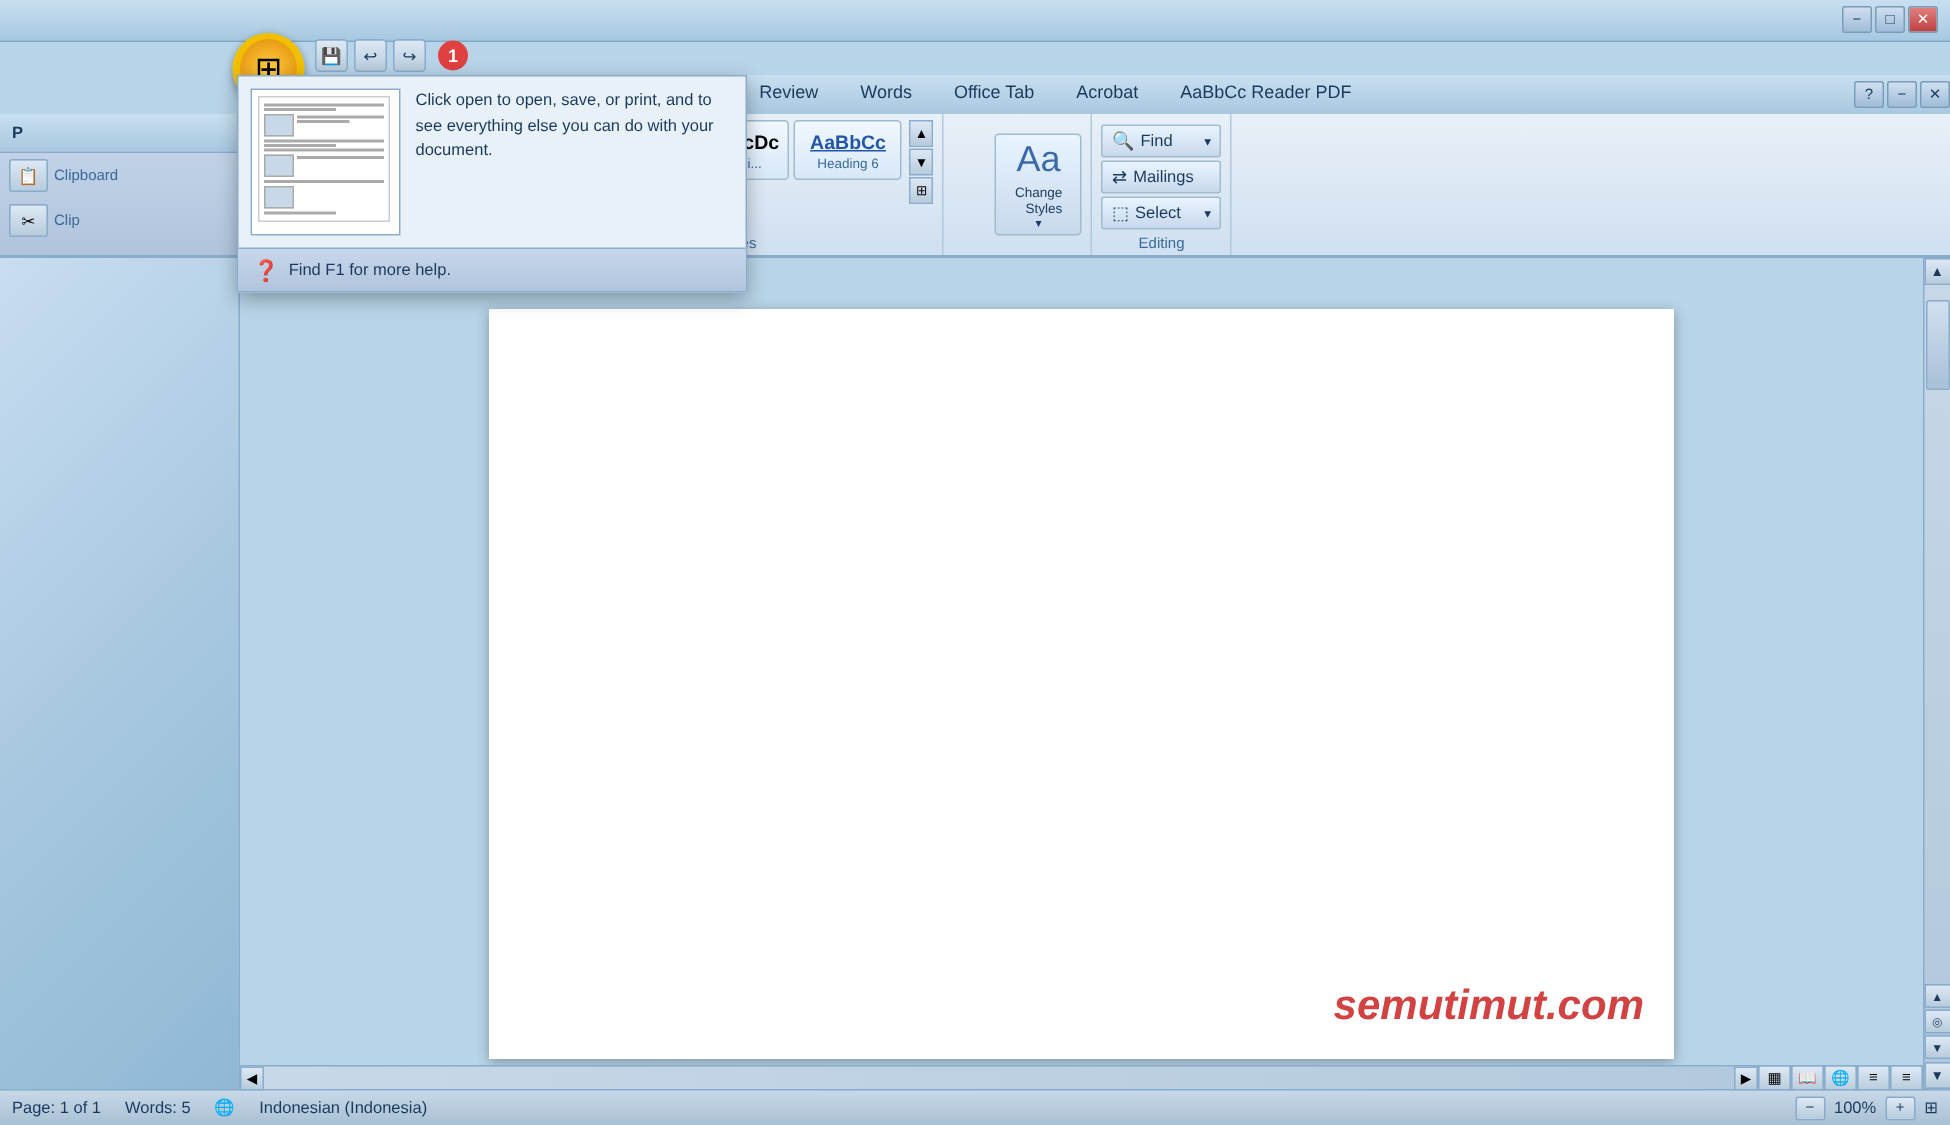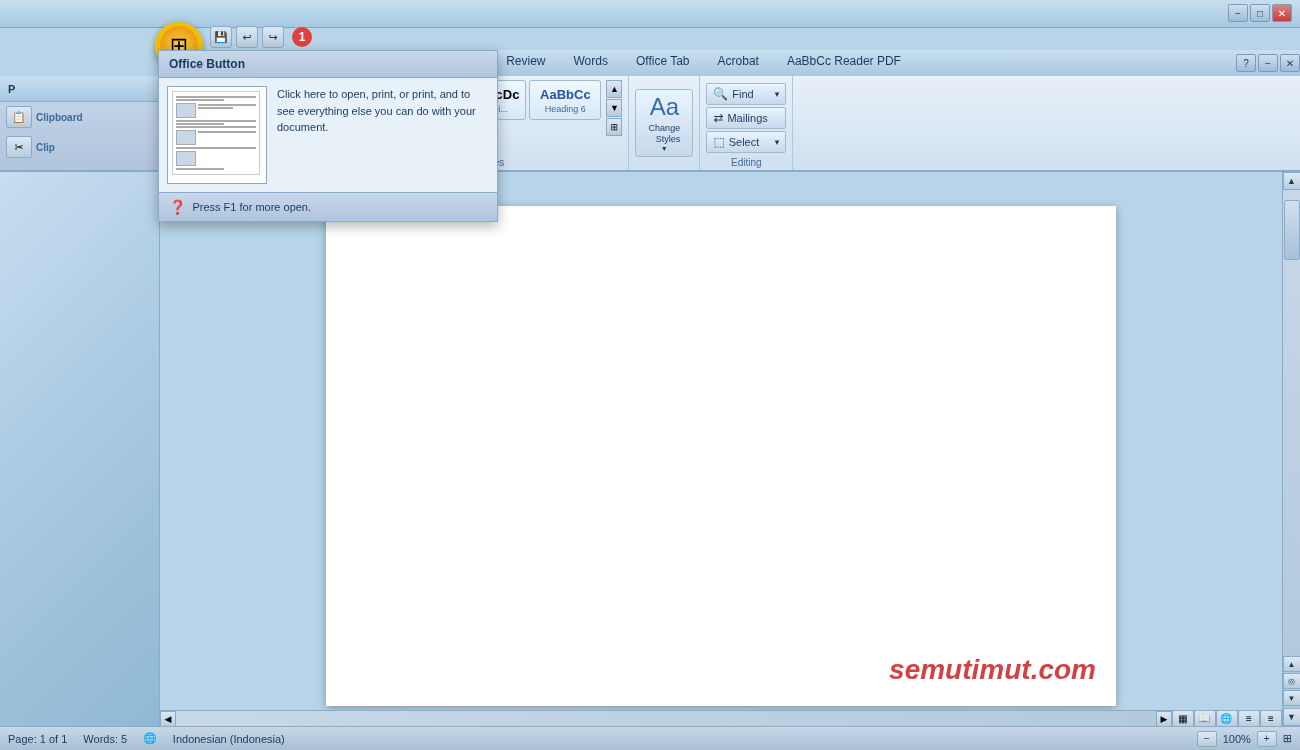--- a/index.html
+++ b/index.html
@@ -117,21 +117,21 @@
       border: 1px solid #8aaccc; cursor: pointer; display: flex; align-items: center; justify-content: center;
       font-size: 9px;
     }
 
     
     .change-styles-group { min-width: 70px; }
     .change-styles-btn {
       display: flex; flex-direction: column; align-items: center; justify-content: center;
       width: 58px; height: 68px; cursor: pointer; border-radius: 3px; padding: 4px;
       background: linear-gradient(to bottom, #e8f4ff, #c8d8ec);
-      border: 1px solid #a0bccc; font-size: 10px; color: #1a3a5c; text-align: center;
+      border: 1px solid #a0bccc; font-size: 10px; color: #1a3a5c; text-align: center; margin-left: 28px;
     }
     .change-styles-icon { font-size: 24px; color: #3a6aaa; margin-bottom: 2px; }
 
     
     .editing-group { min-width: 90px; }
     .editing-inner { display: flex; flex-direction: column; gap: 2px; width: 80px; }
     .edit-btn {
       height: 22px; background: linear-gradient(to bottom, #e8f4ff, #c8d8ec);
       border: 1px solid #a0bccc; border-radius: 2px; cursor: pointer;
       display: flex; align-items: center; gap: 4px; padding: 0 6px; font-size: 11px; color: #1a3a5c;
@@ -247,21 +247,21 @@
       border-bottom: 1px solid #8aaccc;
     }
     .left-ribbon-row {
       display: flex; align-items: center; gap: 4px; padding: 4px 6px;
     }
     .left-rb-btn {
       width: 26px; height: 22px; background: linear-gradient(to bottom, #dde8f4, #b8ccdc);
       border: 1px solid #8aaccc; border-radius: 2px; cursor: pointer;
       display: flex; align-items: center; justify-content: center; font-size: 11px;
     }
-    .left-rb-label { font-size: 10px; color: #3a6a9a; font-weight: bold; }
+    .left-rb-label { font-size: 10px; color: #3a6a9a; }
 
     .clip-area {
       position: absolute; left: 0; top: 172px; width: 160px; bottom: 24px;
       background: linear-gradient(135deg, #c8ddf0 0%, #a8c8e0 50%, #90b8d4 100%);
       border-right: 1px solid #8aaccc;
     }
 
     
     .scrollbar-h {
       position: absolute; left: 160px; right: 18px; bottom: 24px; height: 16px;
@@ -370,21 +370,21 @@
       <div class="styles-row">
         <div class="style-btn active">
           <span style="font-size:13px;font-weight:bold;">AaBbCcDc</span>
           <span class="style-btn-label">Normal</span>
         </div>
         <div class="style-btn">
           <span style="font-size:13px;font-weight:bold;">AaBbCcDc</span>
           <span class="style-btn-label">No Spaci...</span>
         </div>
         <div class="style-btn">
-          <span style="font-size:13px;font-weight:bold;color:#2255aa;">AaBbCc</span>
+          <span style="font-size:13px;font-weight:bold;color:#2255aa;text-decoration:underline;">AaBbCc</span>
           <span class="style-btn-label">Heading 6</span>
         </div>
         <div class="styles-scroll">
           <div class="styles-scroll-btn">▲</div>
           <div class="styles-scroll-btn">▼</div>
           <div class="styles-scroll-btn">⊞</div>
         </div>
       </div>
     </div>
     <div class="ribbon-group-label">Styles</div>
@@ -418,21 +418,20 @@
           <span>Select</span>
           <span style="margin-left:auto;font-size:9px;">▾</span>
         </div>
       </div>
     </div>
     <div class="ribbon-group-label">Editing</div>
   </div>
 </div>
 
 <div class="office-dropdown">
-  <div class="office-dropdown-header">Office Button</div>
   <div class="office-dropdown-body">
     <div class="office-dropdown-preview">
       <div class="preview-page">
         <div class="preview-line"></div>
         <div class="preview-line short"></div>
         <div class="preview-img-row">
           <div class="preview-img-box"></div>
           <div style="flex:1;">
             <div class="preview-line"></div>
             <div class="preview-line short"></div>
@@ -447,25 +446,25 @@
             <div class="preview-line"></div>
           </div>
         </div>
         <div class="preview-line"></div>
         <div class="preview-img-row">
           <div class="preview-img-box"></div>
         </div>
         <div class="preview-line short"></div>
       </div>
     </div>
-    <div class="office-dropdown-text">Click here to open, print, or print, and to see everything else you can do with your document.</div>
+    <div class="office-dropdown-text">Click open to open, save, or print, and to see everything else you can do with your document.</div>
   </div>
   <div class="office-dropdown-footer">
     <span class="help-icon">❓</span>
-    <span>Press F1 for more open.</span>
+    <span>Find F1 for more help.</span>
   </div>
 </div>
 
 <div class="clip-area"></div>
 
 <div class="ruler-h">
   <span style="font-size:9px;color:#6a8aa8;letter-spacing:16px;">| | | | | | | | | | | | | | | |</span>
 </div>
 
 <div class="doc-area">

